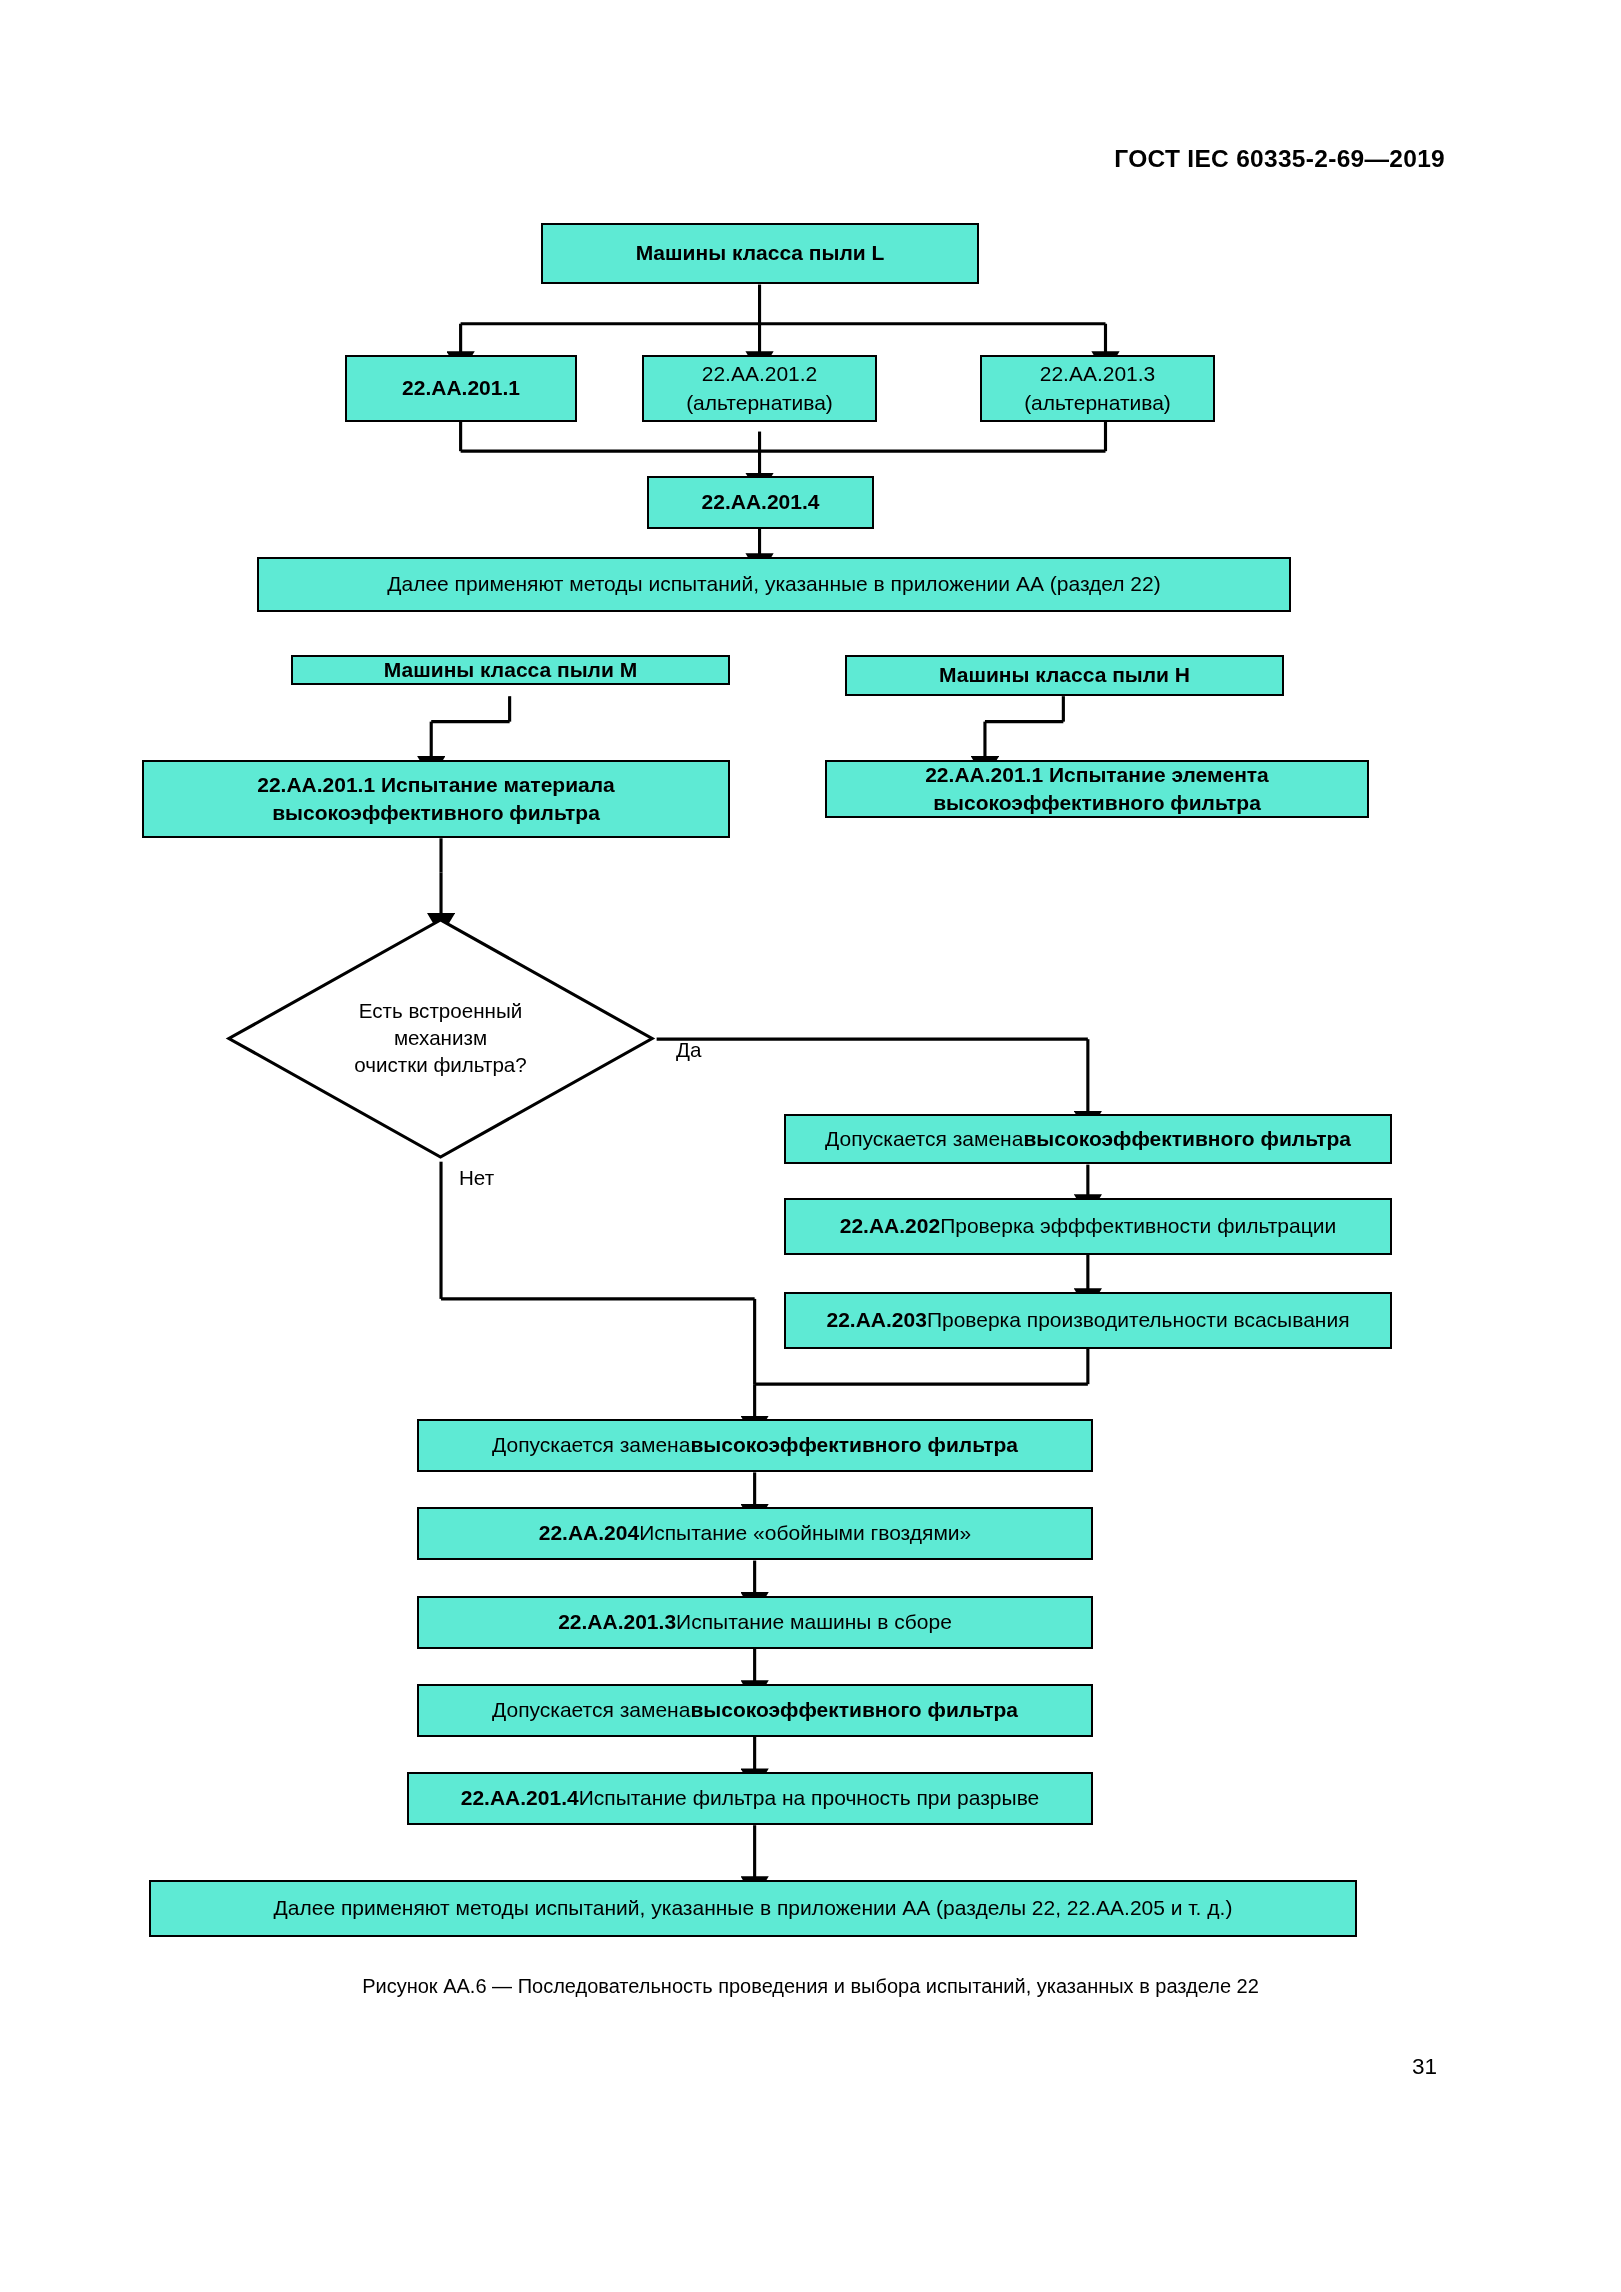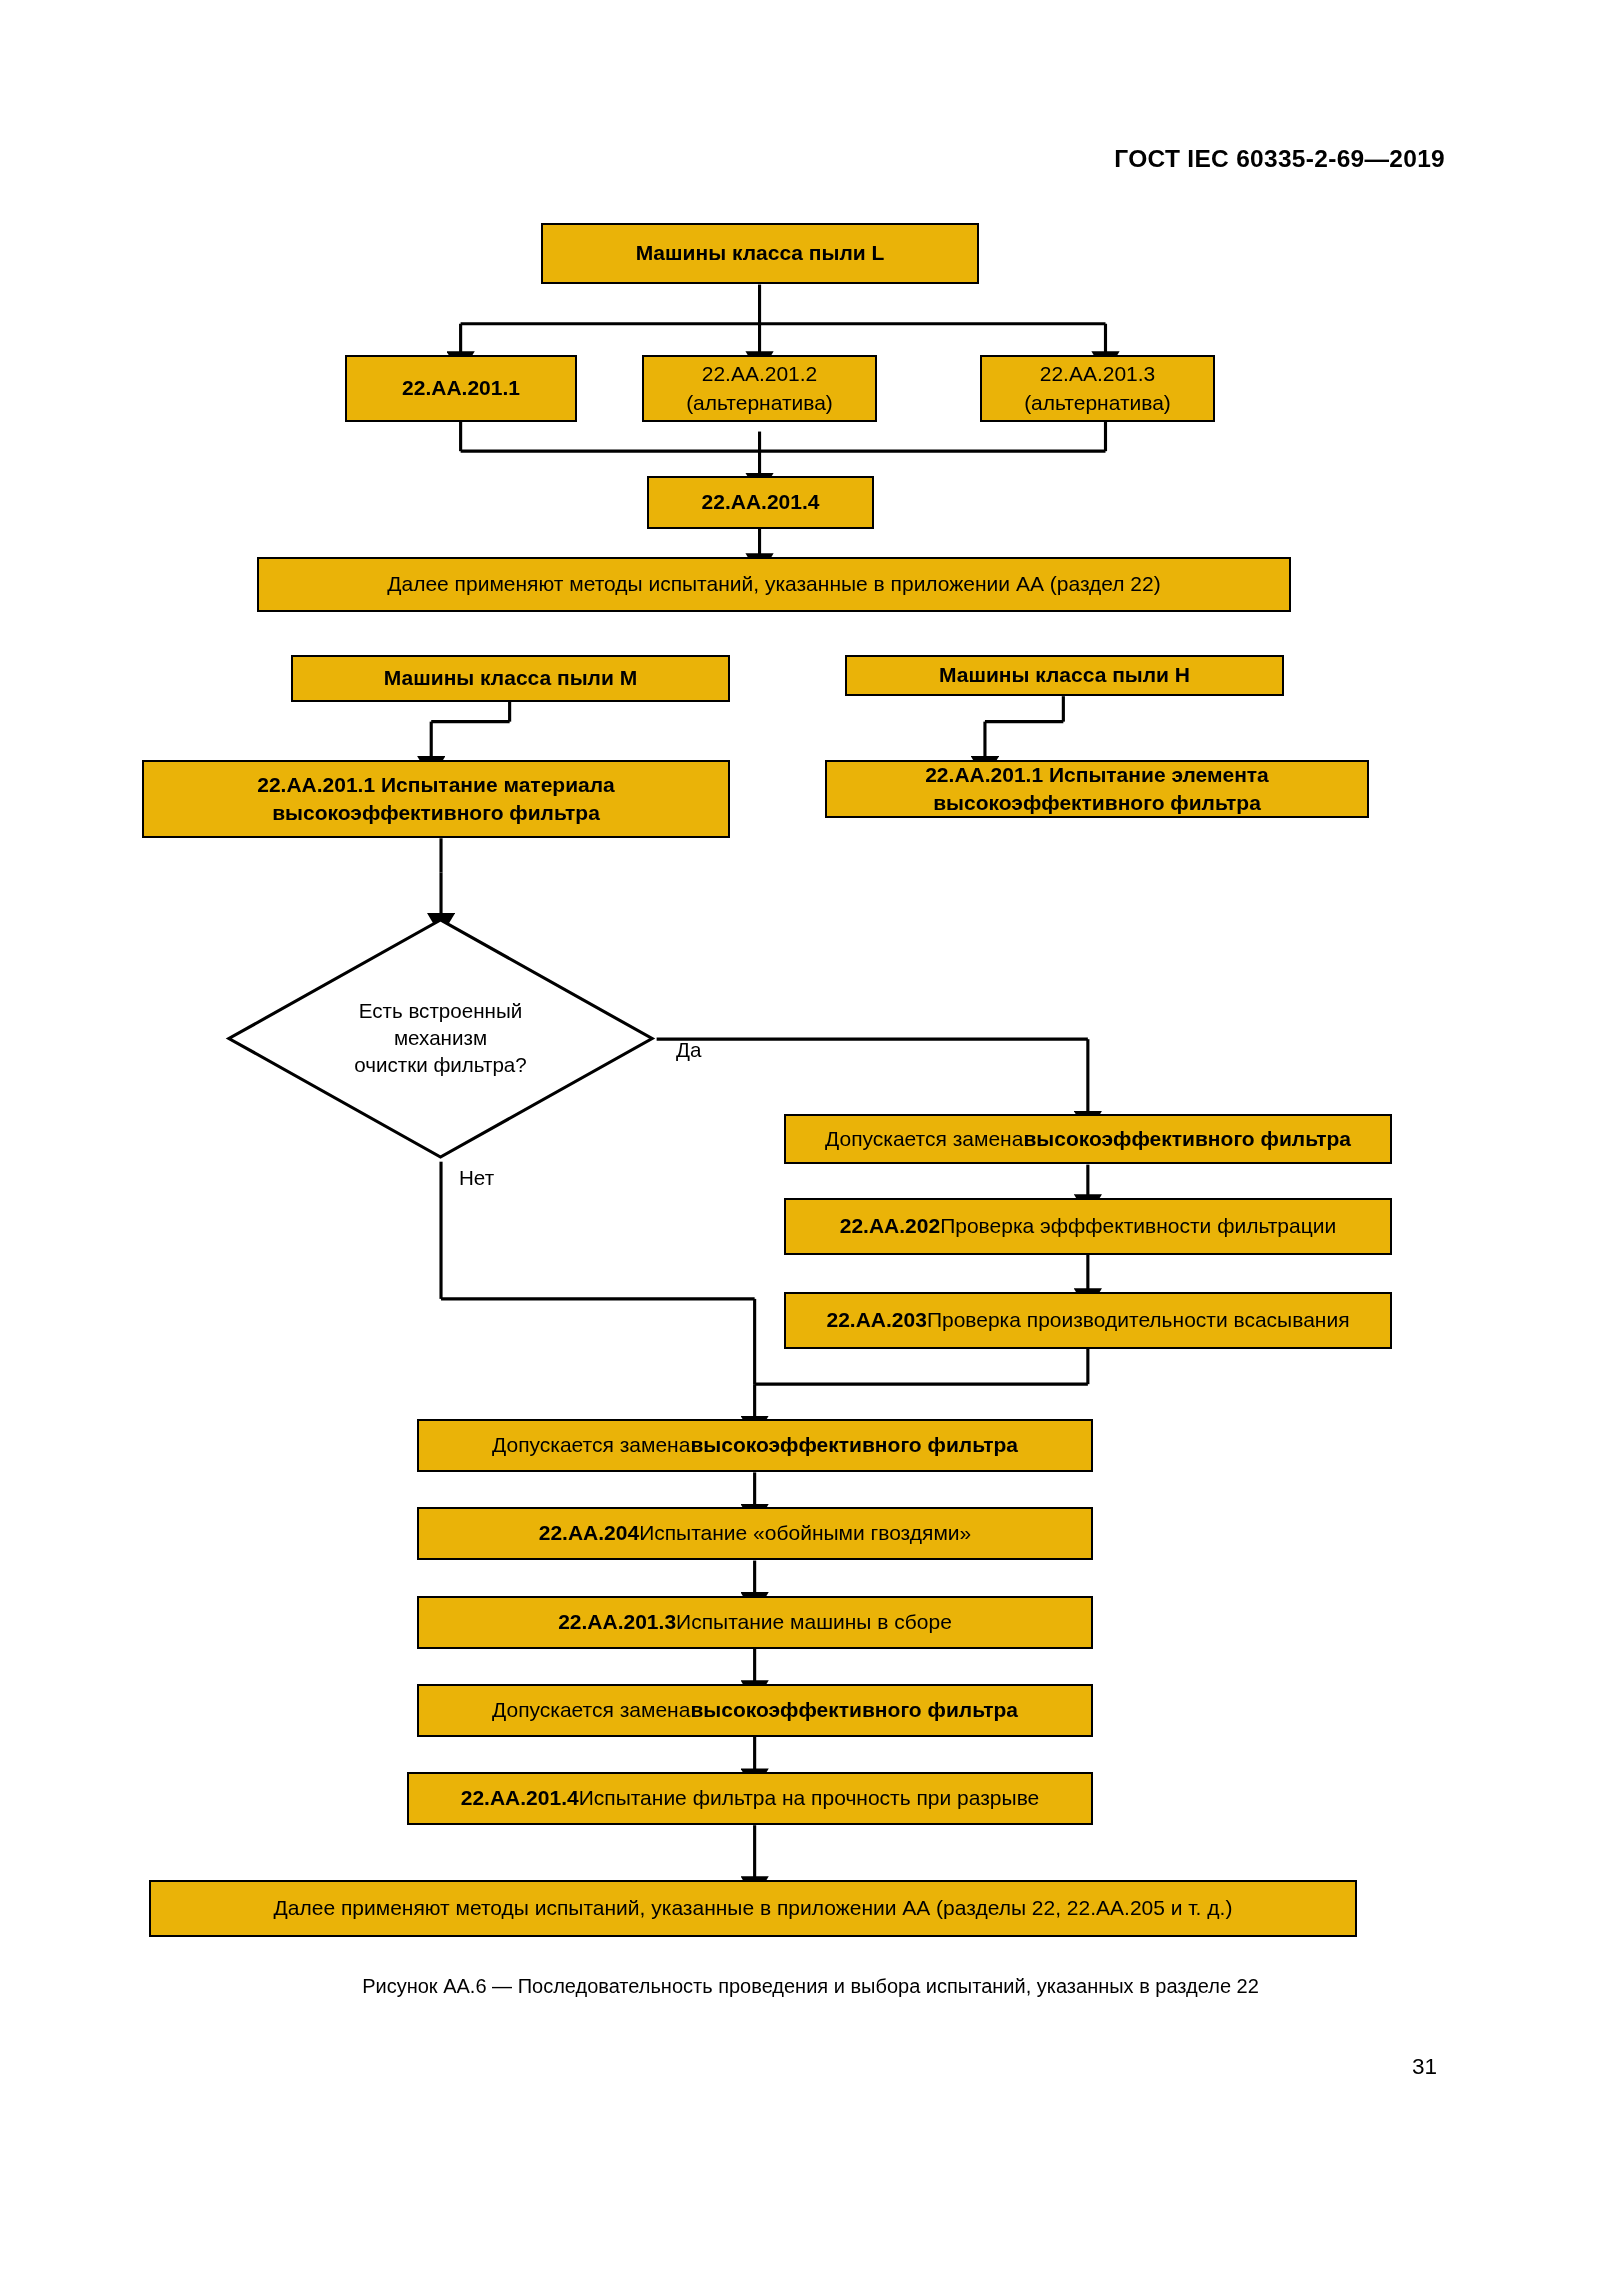--- a/index.html
+++ b/index.html
@@ -58,21 +58,21 @@
     left: 0;
     width: 1621px;
     height: 2293px;
     pointer-events: none;
   }
 
   .node {
     position: absolute;
     box-sizing: border-box;
     border: 2.9px solid #000000;
-    background: #eab308;
+    background: #5eead4;
     display: flex;
     align-items: center;
     justify-content: center;
     text-align: center;
     font-size: 21px;
     line-height: 1.35;
     padding: 2px 9.8px;
   }
   .node.bold { font-weight: bold; }
   .node .b { font-weight: bold; }
@@ -189,21 +189,21 @@
     </div>
 
     <div class="node bold" style="left:647px; top:476px; width:227px; height:53px;">
       <span>22.AA.201.4</span>
     </div>
 
     <div class="node" style="left:257px; top:557px; width:1034px; height:55px;">
       <span>Далее применяют методы испытаний, указанные в приложении АА (раздел 22)</span>
     </div>
 
-    <div class="node bold" style="left:291px; top:655px; width:439px; height:47px;">
+    <div class="node bold" style="left:291px; top:655px; width:439px; height:30px;">
       <span>Машины класса пыли M</span>
     </div>
 
     <div class="node bold" style="left:845px; top:655px; width:439px; height:41px;">
       <span>Машины класса пыли H</span>
     </div>
 
     <div class="node bold" style="left:142px; top:760px; width:588px; height:78px; flex-direction:column;">
       <span>22.AA.201.1 Испытание материала</span>
       <span>высокоэффективного фильтра</span>

